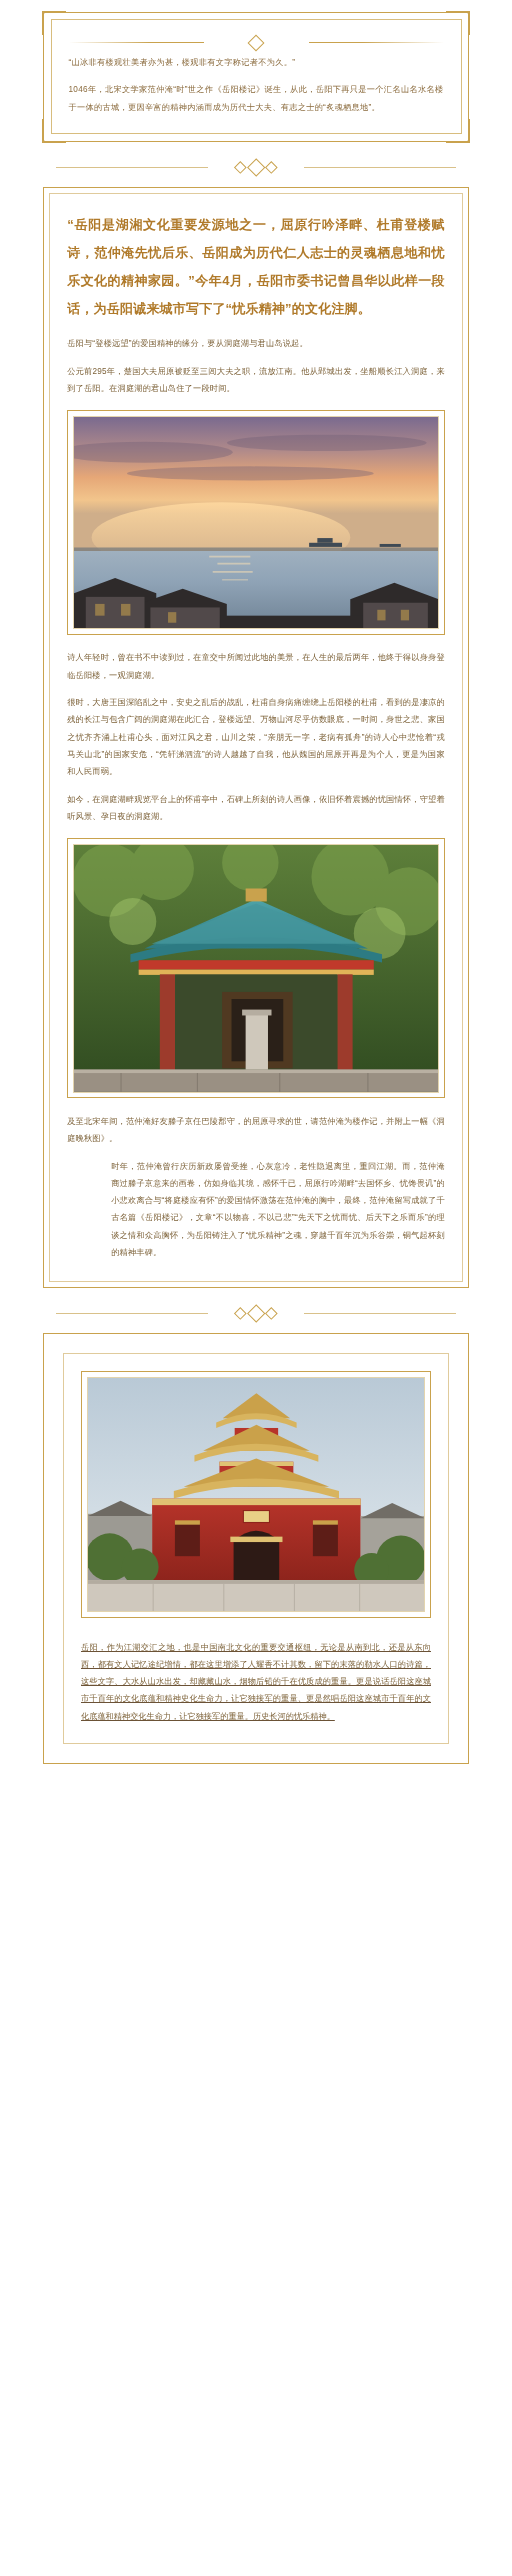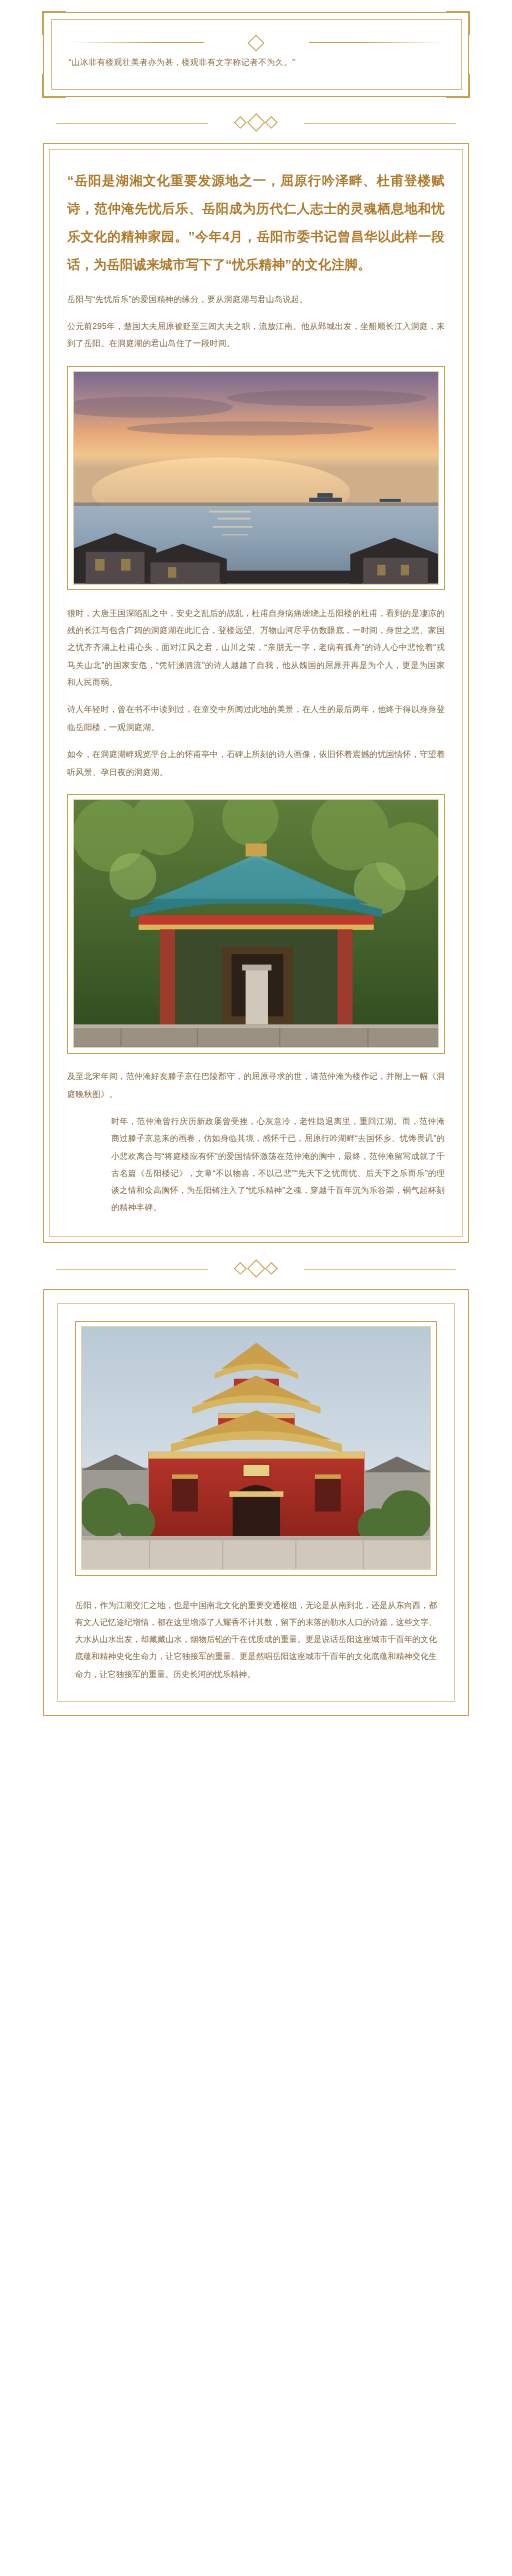--- a/index.html
+++ b/index.html
@@ -160,21 +160,22 @@
     box-sizing: border-box;
     overflow: hidden;
     position: relative;
   }
   .photo svg { display: block; width: 100%; height: auto; }
 
   
   .bottom-card {
     margin: 2.6px 17px 14.4px 17px;
     border: 1.3px solid #c9a24d;
-    padding: 13px;
+    padding: 19px;
+    text-decoration: underline;
   }
   .bottom-inner {
     border: 0.7px solid #e0cb9c;
     padding: 15.7px 17px 18.3px 17px;
   }
 
   .caption-note {
     font-size: 8.2px;
     line-height: 2.1;
     color: #7d6239;
@@ -192,40 +193,41 @@
     <span class="corner tl"></span>
     <span class="corner tr"></span>
     <span class="corner bl"></span>
     <span class="corner br"></span>
     <div class="top-card-inner">
       <div class="deco-band">
         <span class="deco-diamond"></span>
       </div>
       <div class="quote-text">
         <p>“山冰非有楼观壮美者亦为甚，楼观非有文字称记者不为久。”</p>
+        <p>1046年，北宋文学家范仲淹“时”世之作《岳阳楼记》诞生，从此，岳阳下再只是一个汇名山名水名楼于一体的古城，更因辛富的精神内涵而成为历代士大夫、有志之士的“炙魂栖息地”。</p>
       </div>
     </div>
   </div>
 
   <div class="divider">
     <span class="line left"></span>
     <span class="line right"></span>
     <span class="dset">
       <span class="dm"></span>
       <span class="dm big"></span>
       <span class="dm"></span>
     </span>
   </div>
 
   <div class="article-card">
     <div class="article-inner">
 
       <p class="lead">“岳阳是湖湘文化重要发源地之一，屈原行吟泽畔、杜甫登楼赋诗，范仲淹先忧后乐、岳阳成为历代仁人志士的灵魂栖息地和忧乐文化的精神家园。”今年4月，岳阳市委书记曾昌华以此样一段话，为岳阳诚来城市写下了“忧乐精神”的文化注脚。</p>
 
-      <p class="para">岳阳与“先忧后乐”的爱国精神的缘分，要从洞庭湖与君山岛说起。</p>
+      <p class="para">岳阳与“登楼远望”的爱国精神的缘分，要从洞庭湖与君山岛说起。</p>
       <p class="para">公元前295年，楚国大夫屈原被贬至三闾大夫之职，流放江南。他从郢城出发，坐船顺长江入洞庭，来到了岳阳。在洞庭湖的君山岛住了一段时间。</p>
 
       <div class="photo-frame">
         <div class="photo">
           <svg viewBox="0 0 620 360" preserveAspectRatio="xMidYMid slice" role="img">
             <defs>
               <linearGradient id="sky1" x1="0" y1="0" x2="0" y2="1">
                 <stop offset="0%" stop-color="#7a6a8f"></stop>
                 <stop offset="25%" stop-color="#b08a8a"></stop>
                 <stop offset="45%" stop-color="#e6a777"></stop>
@@ -279,22 +281,22 @@
               <rect x="36" y="318" width="16" height="20"></rect>
               <rect x="80" y="318" width="16" height="20"></rect>
               <rect x="160" y="332" width="14" height="18"></rect>
               <rect x="516" y="328" width="14" height="18"></rect>
               <rect x="556" y="328" width="14" height="18"></rect>
             </g>
           </svg>
         </div>
       </div>
 
+      <p class="para">诗人年轻时，曾在书不中读到过，在童交中所闻过此地的美景，在人生的最后两年，他终于得以身身登临岳阳楼，一观洞庭湖。</p>
       <p class="para">很时，大唐王国深陷乱之中，安史之乱后的战乱，杜甫自身病痛缠绕上岳阳楼的杜甫，看到的是凄凉的残的长江与包含广阔的洞庭湖在此汇合，登楼远望、万物山河尽乎仿数眼底，一时间，身世之悲、家国之忧齐齐涌上杜甫心头，面对江风之君，山川之荣，“亲朋无一字，老病有孤舟”的诗人心中悲怆着“戎马关山北”的国家安危，“凭轩涕泗流”的诗人越越了自我，他从魏国的屈原开再是为个人，更是为国家和人民而弱。</p>
-      <p class="para">诗人年轻时，曾在书不中读到过，在童交中所闻过此地的美景，在人生的最后两年，他终于得以身身登临岳阳楼，一观洞庭湖。</p>
       <p class="para">如今，在洞庭湖畔观览平台上的怀甫亭中，石碑上所刻的诗人画像，依旧怀着震撼的忧国情怀，守望着听风景、孕日夜的洞庭湖。</p>
 
       <div class="photo-frame">
         <div class="photo">
           <svg viewBox="0 0 620 420" preserveAspectRatio="xMidYMid slice" role="img">
             <defs>
               <linearGradient id="grn" x1="0" y1="0" x2="0" y2="1">
                 <stop offset="0%" stop-color="#5d7f3a"></stop>
                 <stop offset="100%" stop-color="#2f4a20"></stop>
               </linearGradient>

